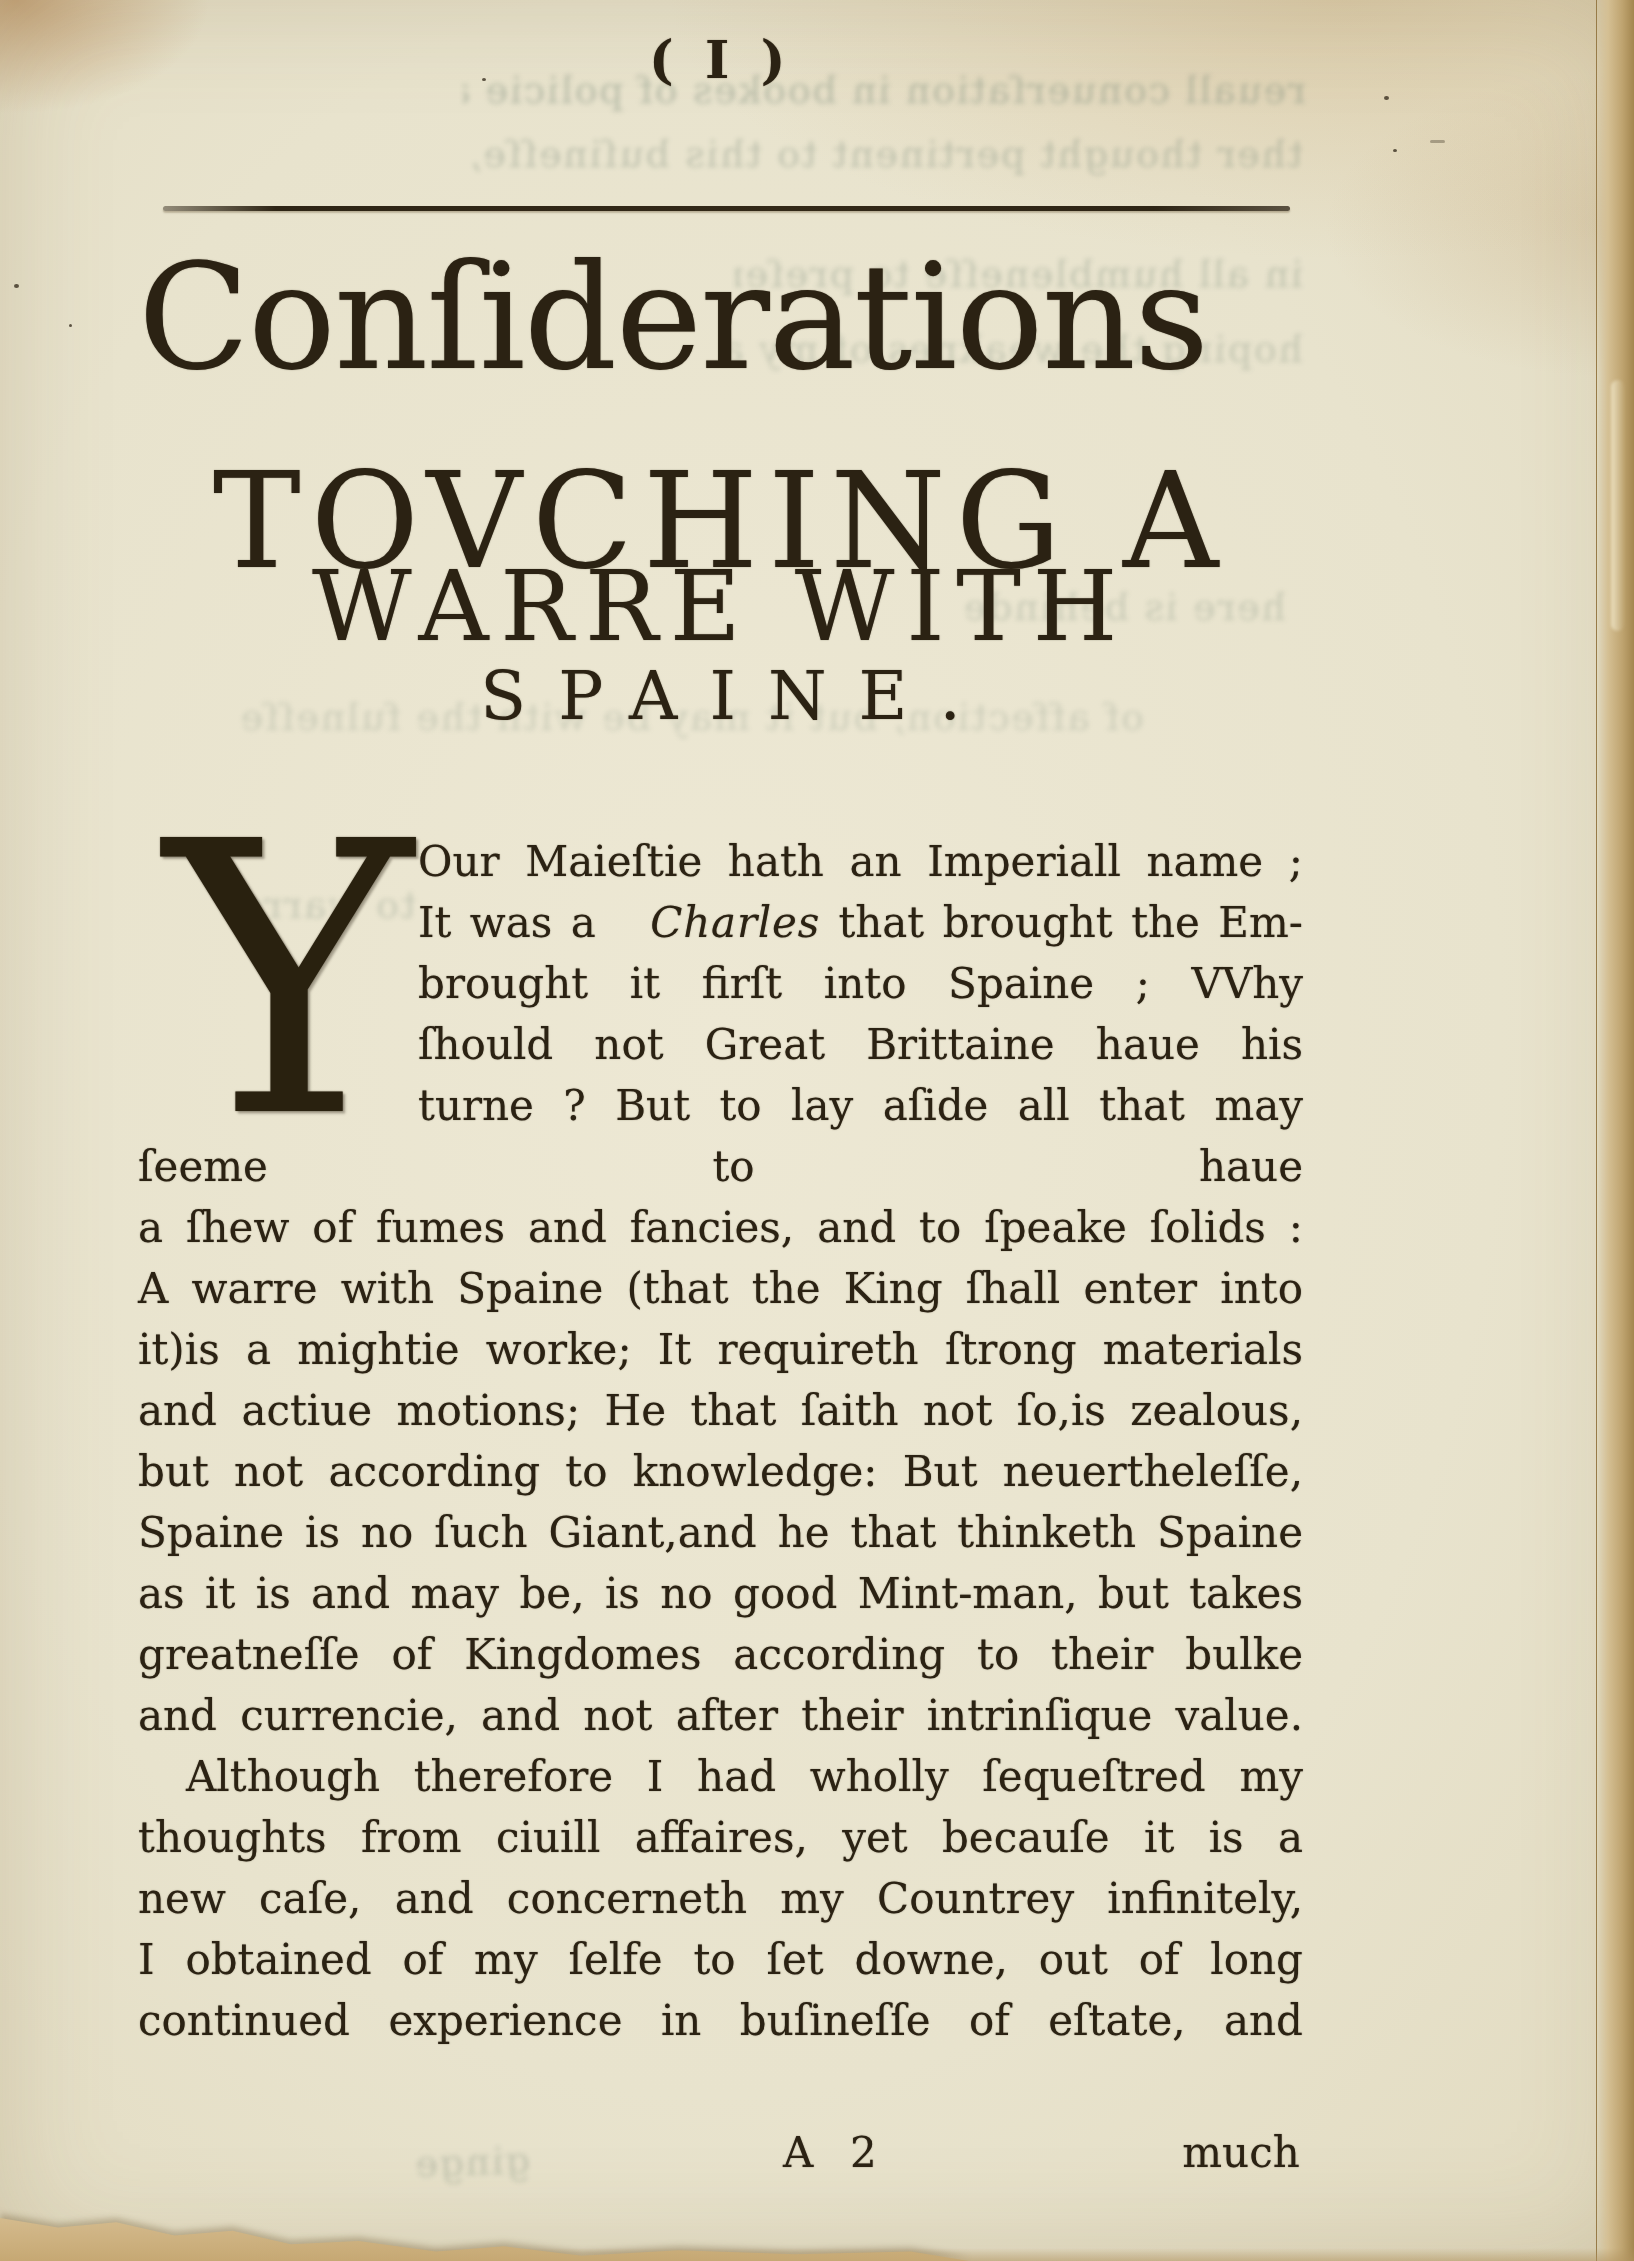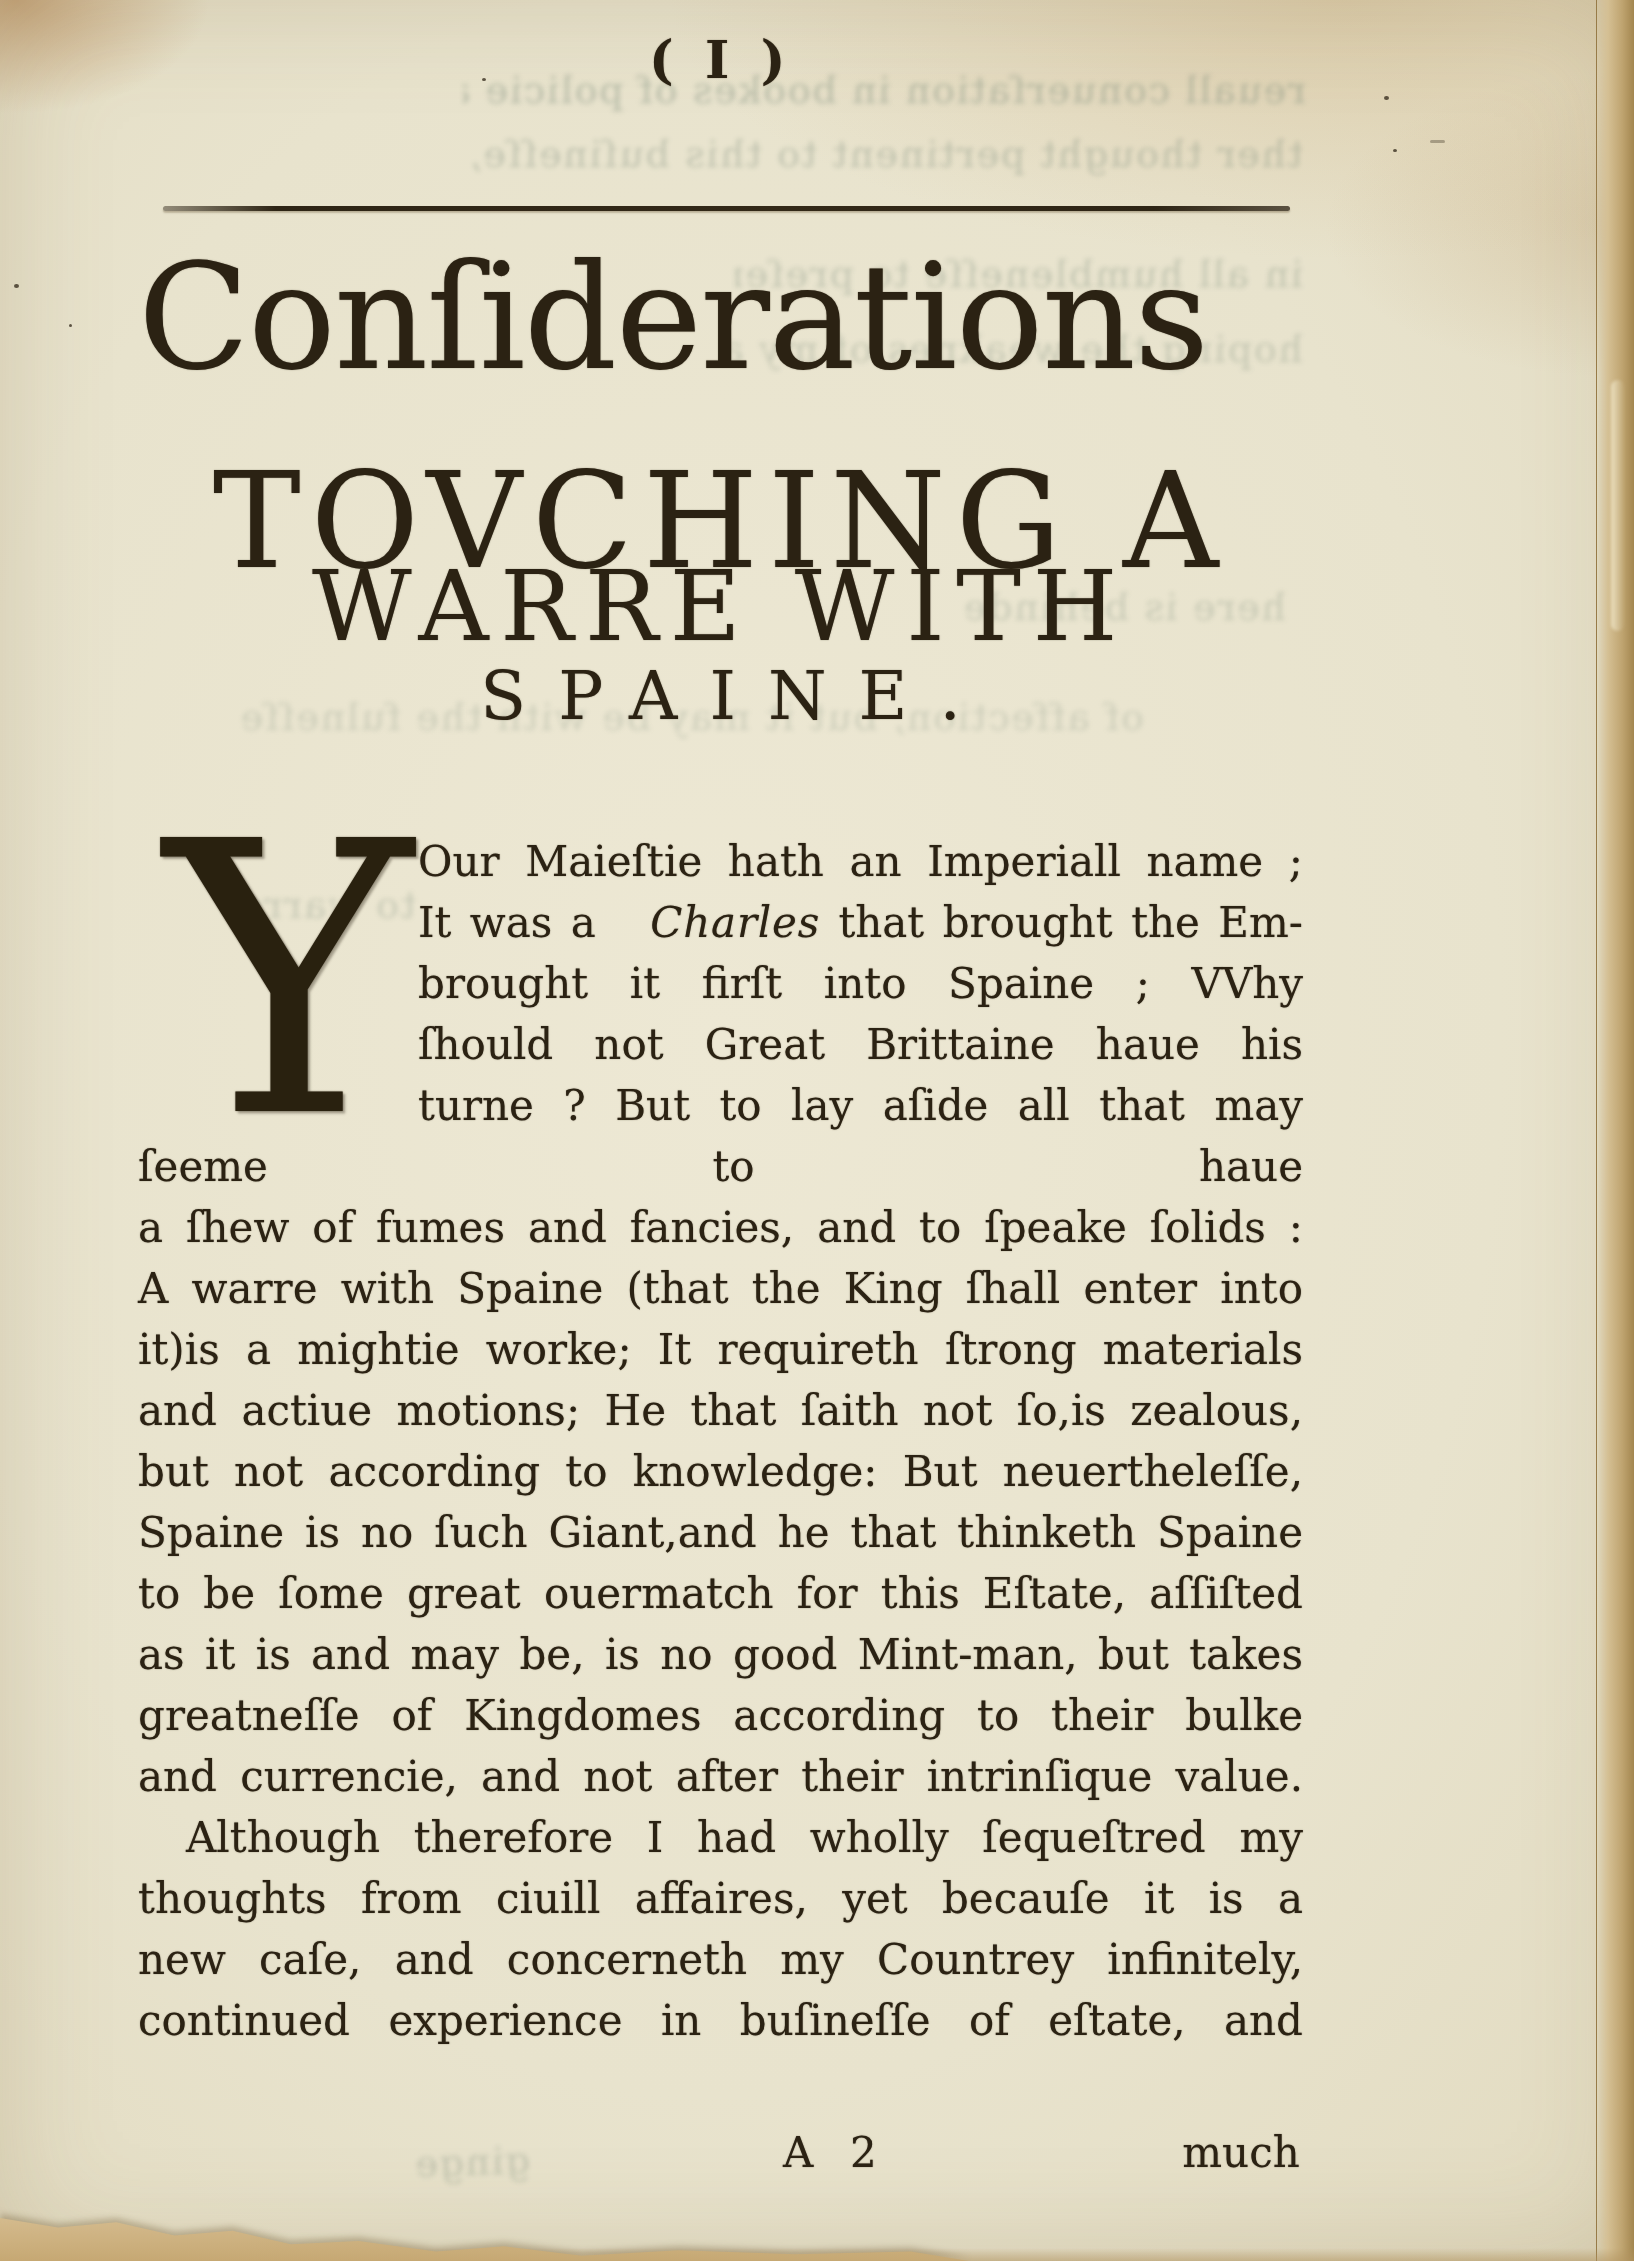--- a/index.html
+++ b/index.html
@@ -162,29 +162,29 @@
         <div class="line">It was a <i>Charles</i> that brought the Em-</div>
         <div class="line">brought it firſt into Spaine ; VVhy</div>
         <div class="line">ſhould not Great Brittaine haue his</div>
         <div class="line">turne ? But to lay aſide all that may ſeeme to haue</div>
         <div class="line">a ſhew of fumes and fancies, and to ſpeake ſolids :</div>
         <div class="line">A warre with Spaine (that the King ſhall enter into</div>
         <div class="line">it)is a mightie worke; It requireth ſtrong materials</div>
         <div class="line">and actiue motions; He that ſaith not ſo,is zealous,</div>
         <div class="line">but not according to knowledge: But neuertheleſſe,</div>
         <div class="line">Spaine is no ſuch Giant,and he that thinketh Spaine</div>
-        <div class="line">to be ſome great ouermatch for this Eſtate, aſſiſted</div>
         <div class="line">as it is and may be, is no good Mint-man, but takes</div>
         <div class="line">greatneſſe of Kingdomes according to their bulke</div>
         <div class="line">and currencie, and not after their intrinſique value.</div>
       </div>
     <div class="para para2">
         <div class="line">Although therefore I had wholly ſequeſtred my</div>
         <div class="line">thoughts from ciuill affaires, yet becauſe it is a</div>
         <div class="line">new caſe, and concerneth my Countrey infinitely,</div>
+        <div class="line">I obtained of my ſelfe to ſet downe, out of long</div>
         <div class="line">continued experience in buſineſſe of eſtate, and</div>
       </div>
   </div>
 
   <div class="footer ink">
     <span class="sig">A 2</span>
     <span class="catch">much</span>
   </div>
 
   <div class="edge-strip"></div>

